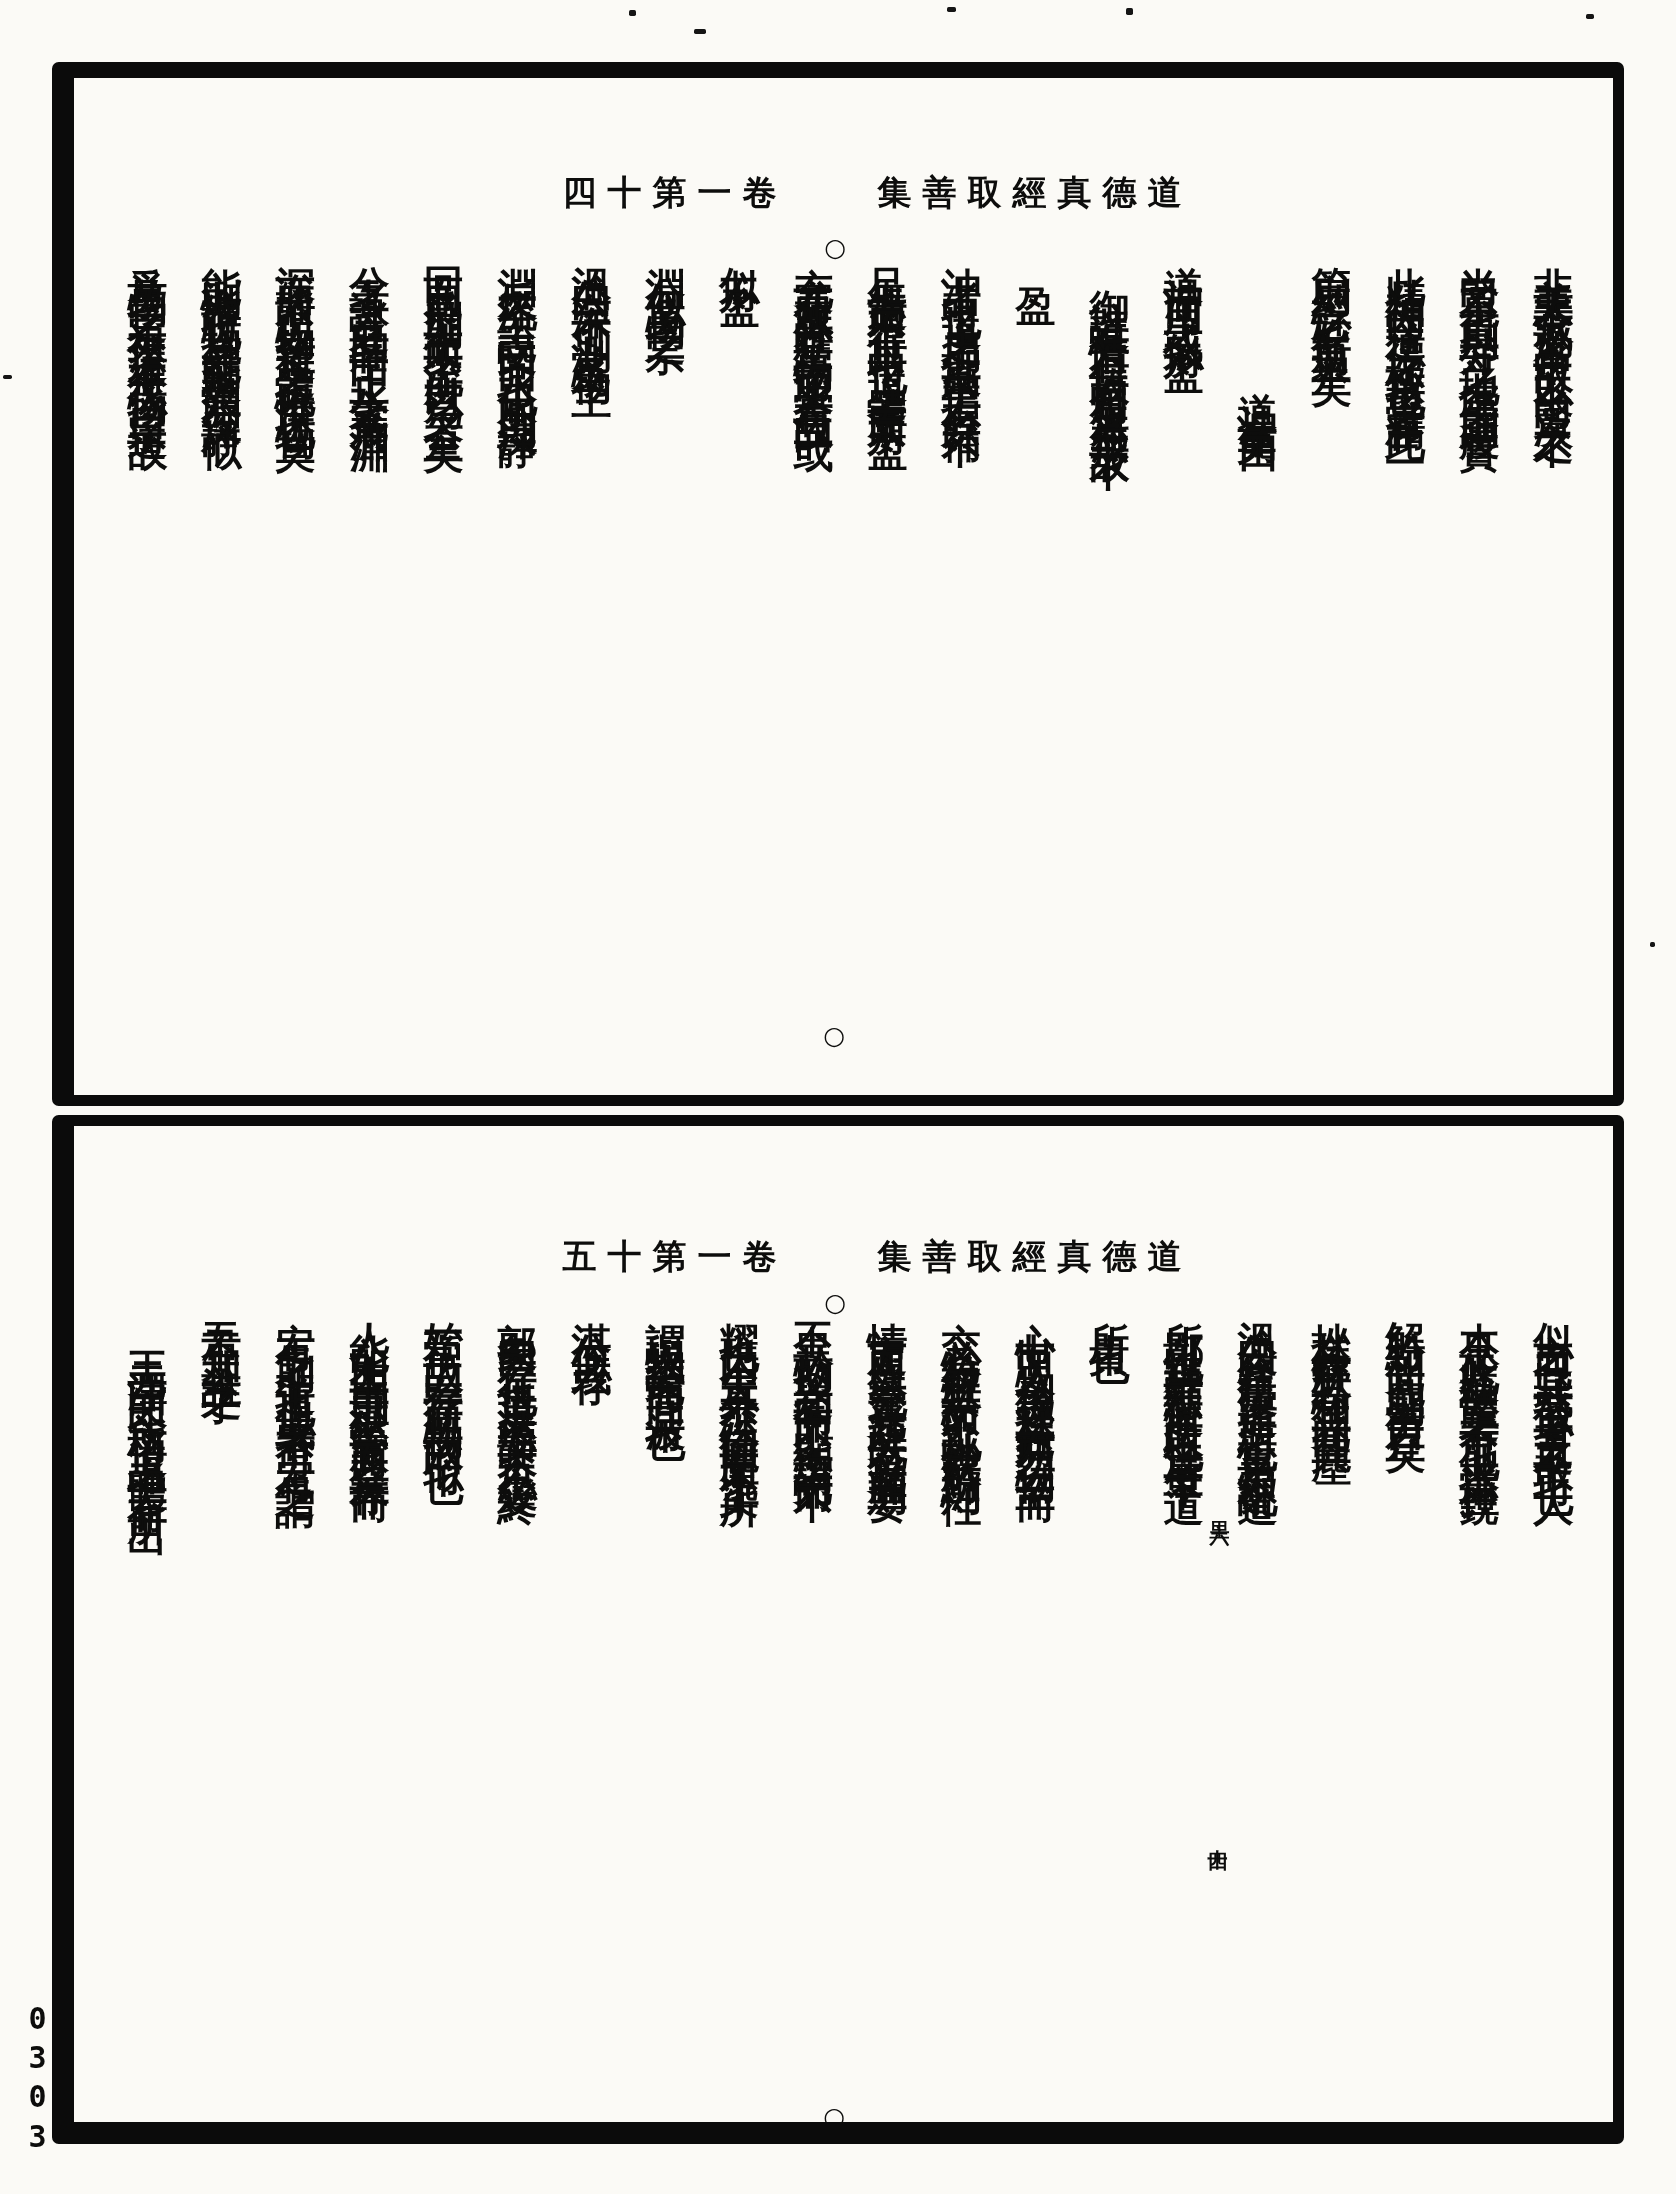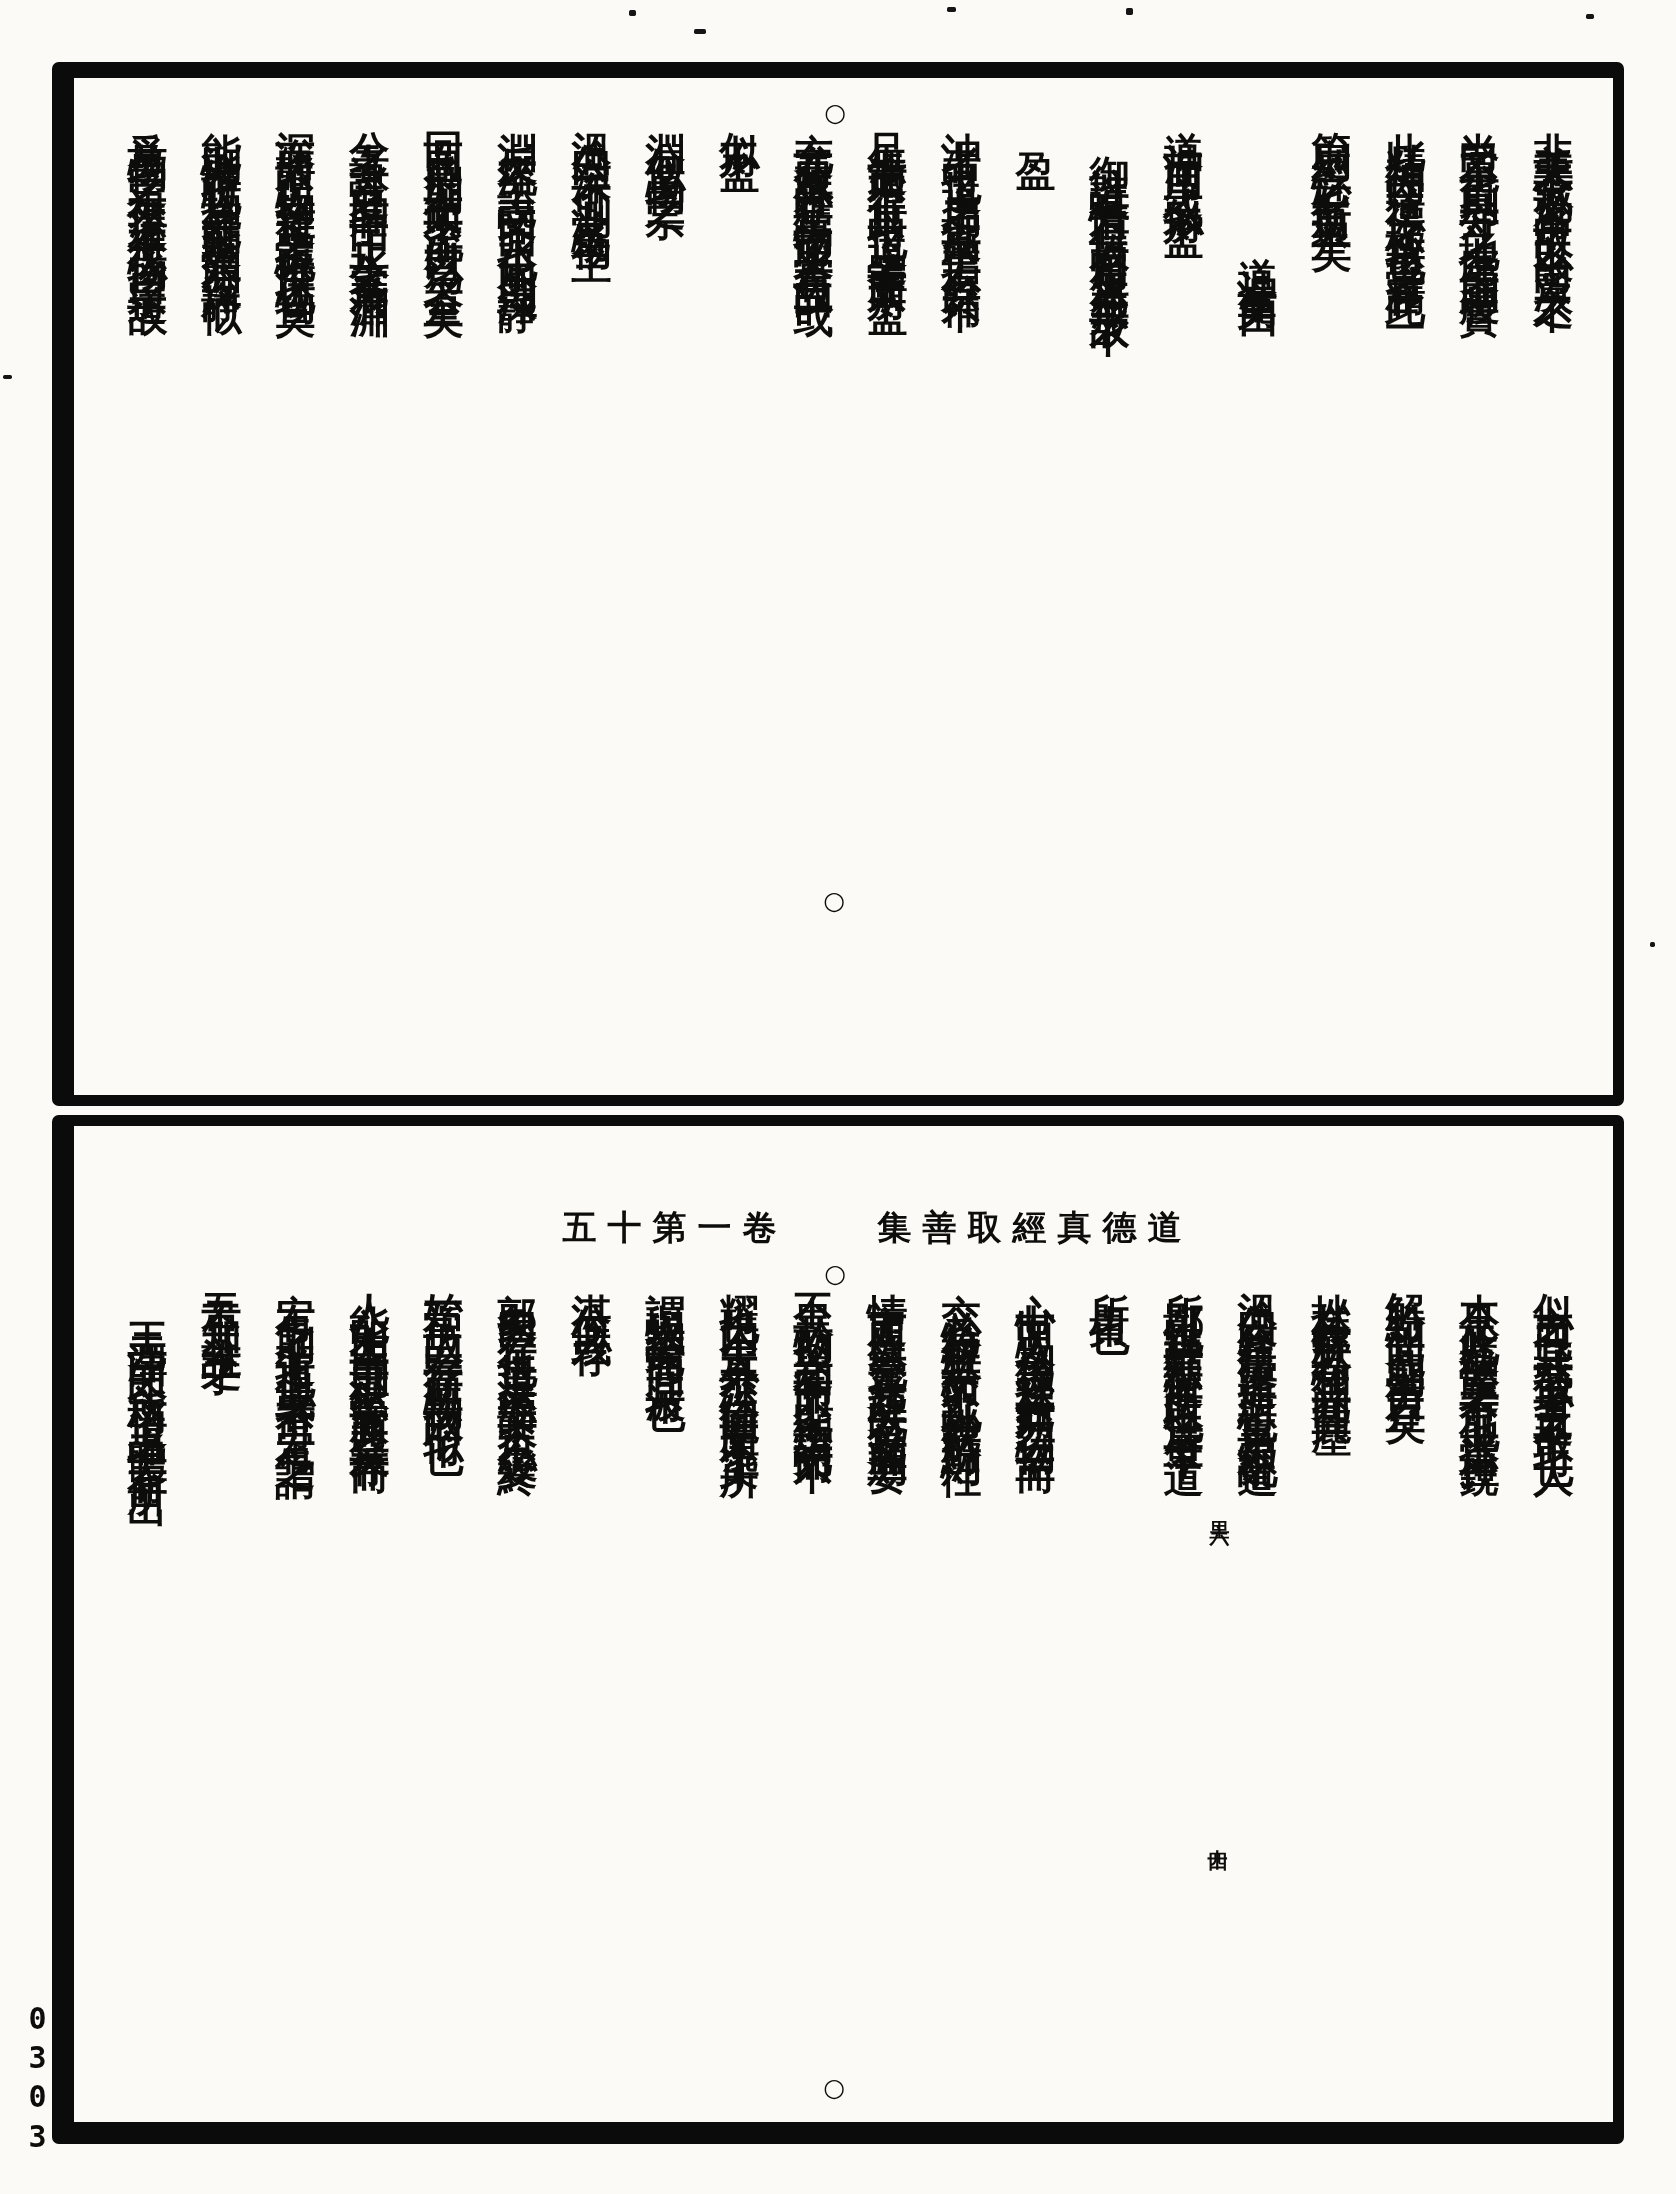--- a/index.html
+++ b/index.html
@@ -13,21 +13,21 @@
     border:11px solid #0b0b0b;border-left-width:22px;border-radius:6.7px;
     overflow:hidden;background:transparent;
   }
   #top-block{top:62px;height:1044px;border-top-width:16px;border-bottom-width:11.7px;}
   #bottom-block{top:1115px;height:1029px;border-top-width:11.7px;border-bottom-width:22.6px;}
   .block-header{
     text-align:center;font-size:34px;font-weight:700;letter-spacing:11px;
     line-height:1.2;white-space:pre;transform:translateX(34px);
   }
   #top-block .block-header{margin-top:94px;}
-  #bottom-block .block-header{margin-top:81px;}
+  #bottom-block .block-header{margin-top:110px;}
   .cols{
     display:flex;flex-direction:row-reverse;justify-content:flex-start;
     padding:0 22px 0 30px;
   }
   #top-block .cols{margin-top:22px;height:852px;}
   #bottom-block .cols{margin-top:13.4px;height:878px;}
   .col{
     position:relative;width:74px;box-sizing:border-box;padding-right:15px;
     writing-mode:vertical-rl;text-orientation:upright;
     font-size:40px;font-weight:700;letter-spacing:11px;line-height:1.08;
@@ -48,20 +48,21 @@
     writing-mode:vertical-rl;text-orientation:upright;
     font-family:"DejaVu Sans Mono","Liberation Mono",monospace;
     font-size:30px;font-weight:700;letter-spacing:4.2px;color:#0d0d0c;
   }
   .speck{position:absolute;background:#151515;border-radius:1.7px;}
 </style>
 </head>
 <body style="background: rgb(251, 250, 246); color: rgb(13, 13, 12);">
 
 <div id="top-block" class="block">
+  <div class="block-header">四十第一卷　　集善取經真德道</div>
   <div class="cols">
       <div class="col"><span class="col-text">非美惡不藏於胷中故以不尚賢次之不</span></div>
       <div class="col"><span class="col-text">尚賢不貴貨則方寸之地虛矣虛則腹實</span></div>
       <div class="col"><span class="col-text">此精神內守道德之極致也學者精此三</span></div>
       <div class="col"><span class="col-text">篇則經之妙旨斯過半矣</span></div>
       <div class="col" style="padding-top: 126px;"><span class="col-text">道沖章第四</span></div>
       <div class="col"><span class="col-text">道沖而用之或似不盈</span></div>
       <div class="col" style="padding-top: 23.5px;"><span class="col-text">御註道有情有信故有用無爲無形故不</span></div>
       <div class="col" style="padding-top: 20px;"><span class="col-text">盈</span></div>
       <div class="col"><span class="col-text">沖者中也道之用抑高舉下損有餘補不</span></div>

